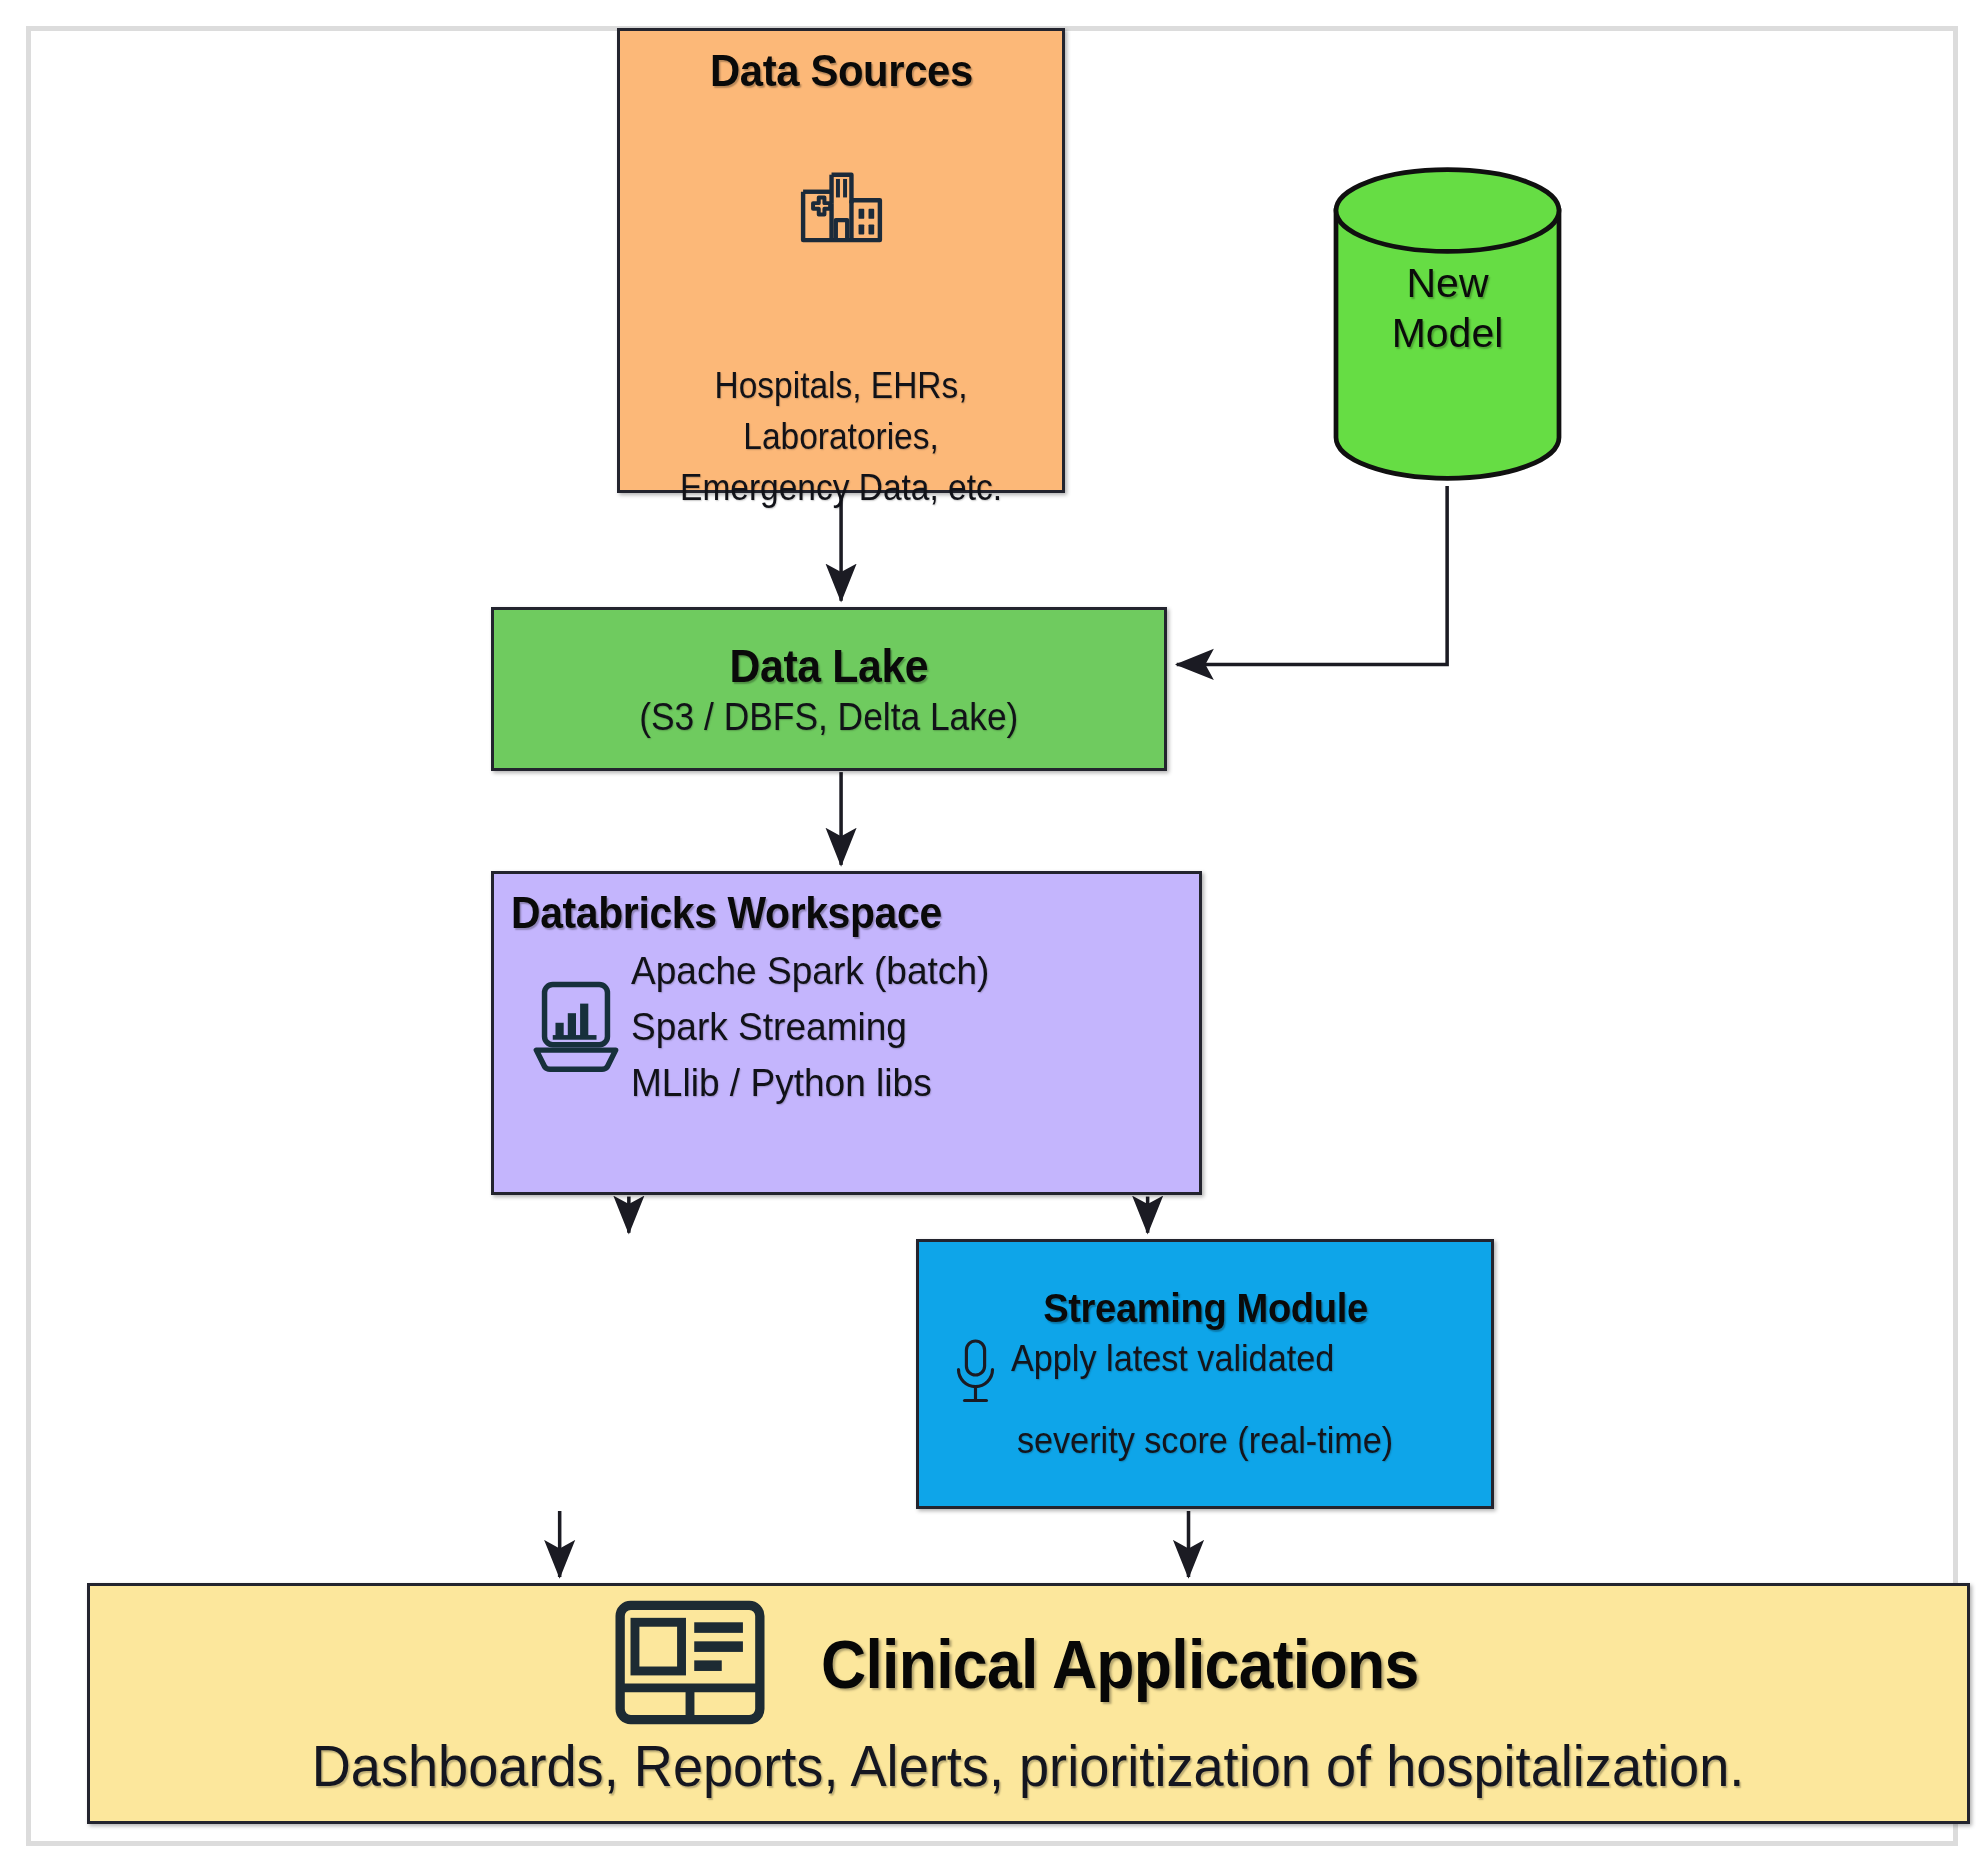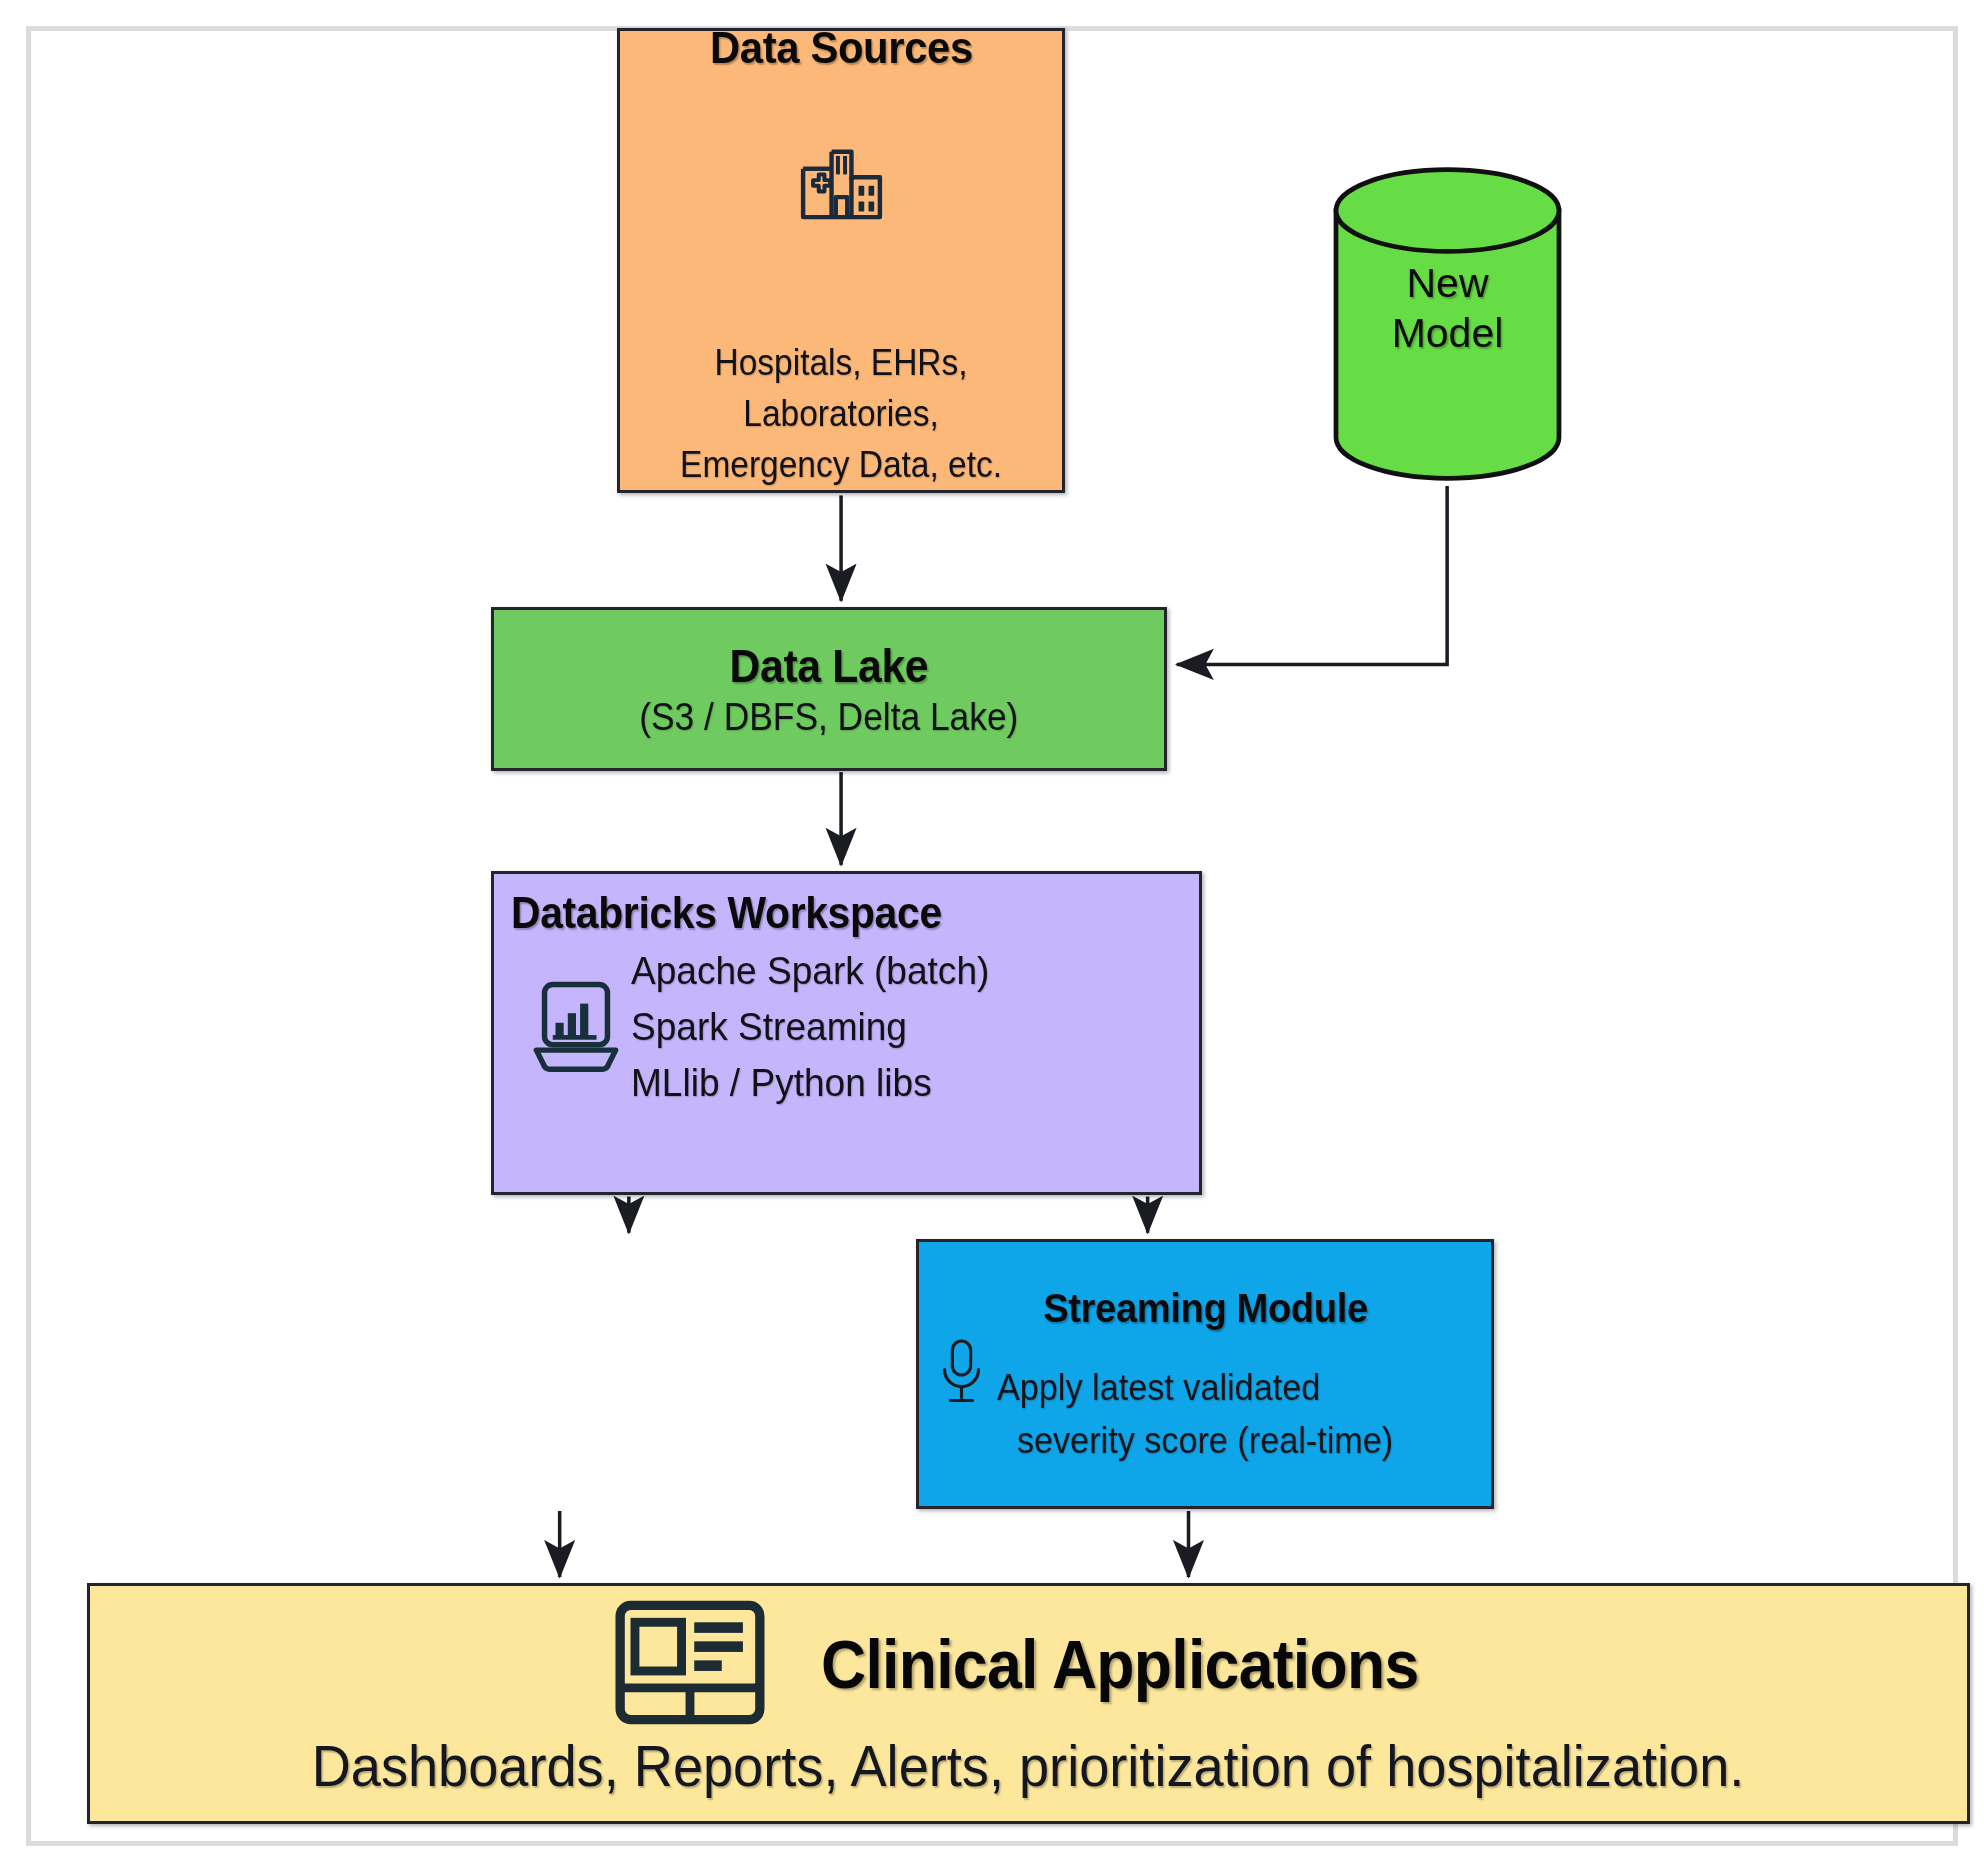--- a/index.html
+++ b/index.html
@@ -60,21 +60,21 @@
     font-stretch: condensed;
     transform: scaleX(0.93);
     text-shadow: 0.8px 0.8px 1.6px rgba(0,0,0,0.22);
   }
 
   
   #data-sources {
     left: 617px; top: 28px;
     width: 448px; height: 465px;
     background: #fcb878;
-    justify-content: flex-end;
+    justify-content: space-between;
     padding-top: 14px;
     gap: 48px;
   }
   #data-sources .node-title { font-size: 45px; }
   #data-sources .ds-icon { margin-top: 23.6px; }
   #data-sources .ds-lines {
     margin-top: 49px;
     font-size: 36px;
     line-height: 1.42;
   }
@@ -165,23 +165,23 @@
   #streaming {
     left: 916px; top: 1239px;
     width: 578px; height: 270px;
     background: #0ea5e9;
     justify-content: flex-start;
     padding-top: 43px;
   }
   #streaming .node-title { font-size: 41px; }
   #streaming .str-row1 {
     display: flex;
-    align-items: flex-end;
+    align-items: flex-start;
     margin-top: 6.3px;
-    padding-left: 18px;
+    padding-left: 32px;
     box-sizing: border-box;
     width: 100%;
   }
   #streaming .mic-wrap { flex: 0 0 auto; margin-right: 11px; }
   #streaming .str-line {
     font-size: 36px;
     color: #14151c;
     font-stretch: condensed;
     transform: scaleX(0.95);
     transform-origin: left center;

